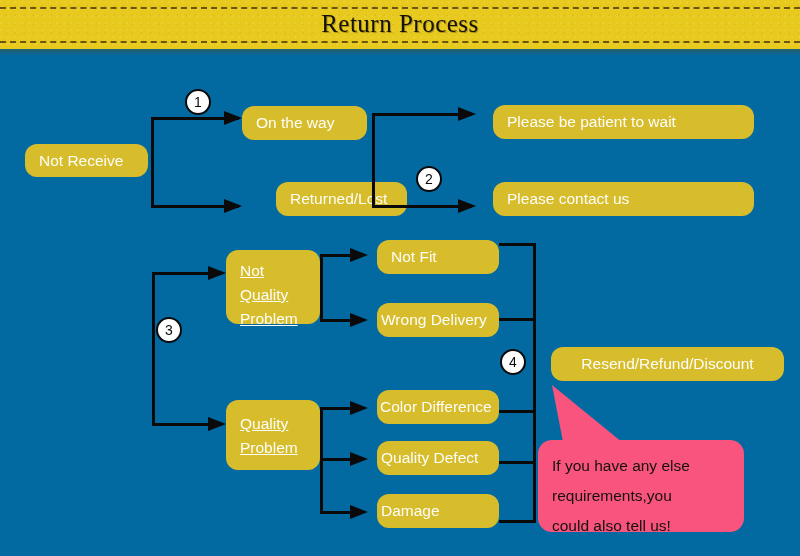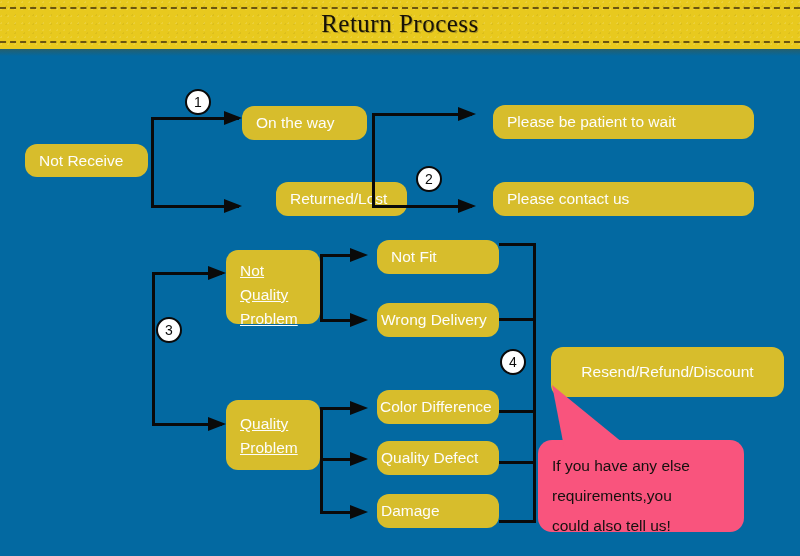--- a/index.html
+++ b/index.html
@@ -254,21 +254,21 @@
   <div class="hline" style="left:499px; top:243px; width:37px;"></div>
   <div class="hline" style="left:499px; top:318px; width:37px;"></div>
   <div class="hline" style="left:499px; top:410px; width:37px;"></div>
   <div class="hline" style="left:499px; top:461px; width:37px;"></div>
   <div class="hline" style="left:499px; top:520px; width:37px;"></div>
 
   <div class="step-circle" style="left:500px; top:349px;">
     <span>4</span>
   </div>
 
-  <div class="node center" style="left:551px; top:347px; width:233px; height:50px;">
+  <div class="node center" style="left:551px; top:347px; width:233px; height:34px;">
     <span>Resend/Refund/Discount</span>
   </div>
 
   <svg class="callout-tail" style="left:540px; top:385px; width:130px; height:80px;" viewBox="0 0 130 80">
     <polygon points="12,0 88,62 24,62" fill="#f9547d"></polygon>
   </svg>
 
   <div class="callout" style="left:538px; top:440px; width:206px; height:92px;">
     <div>If you have any else</div>
     <div>requirements,you</div>

